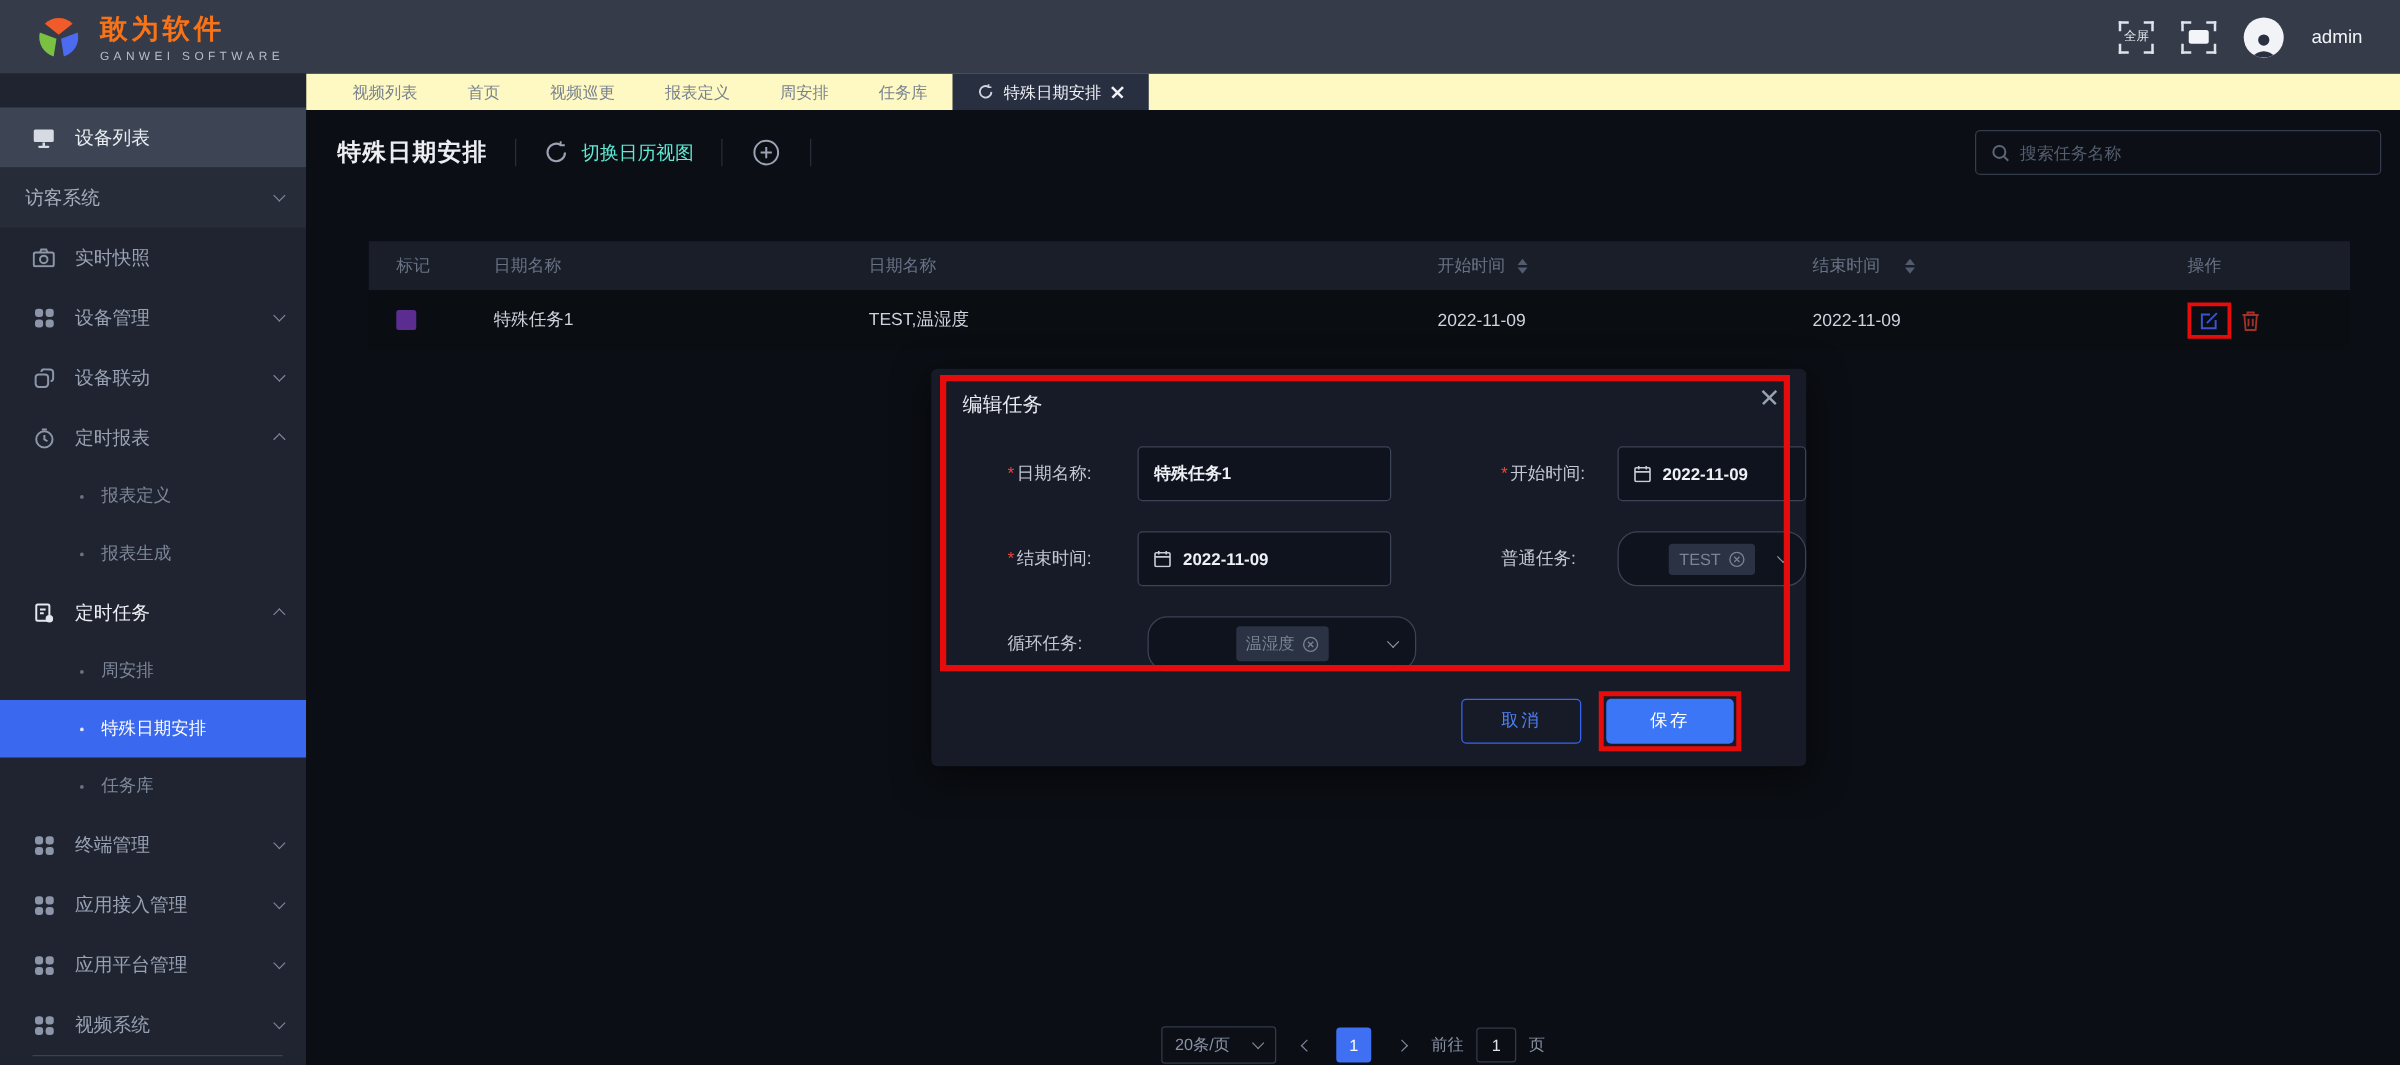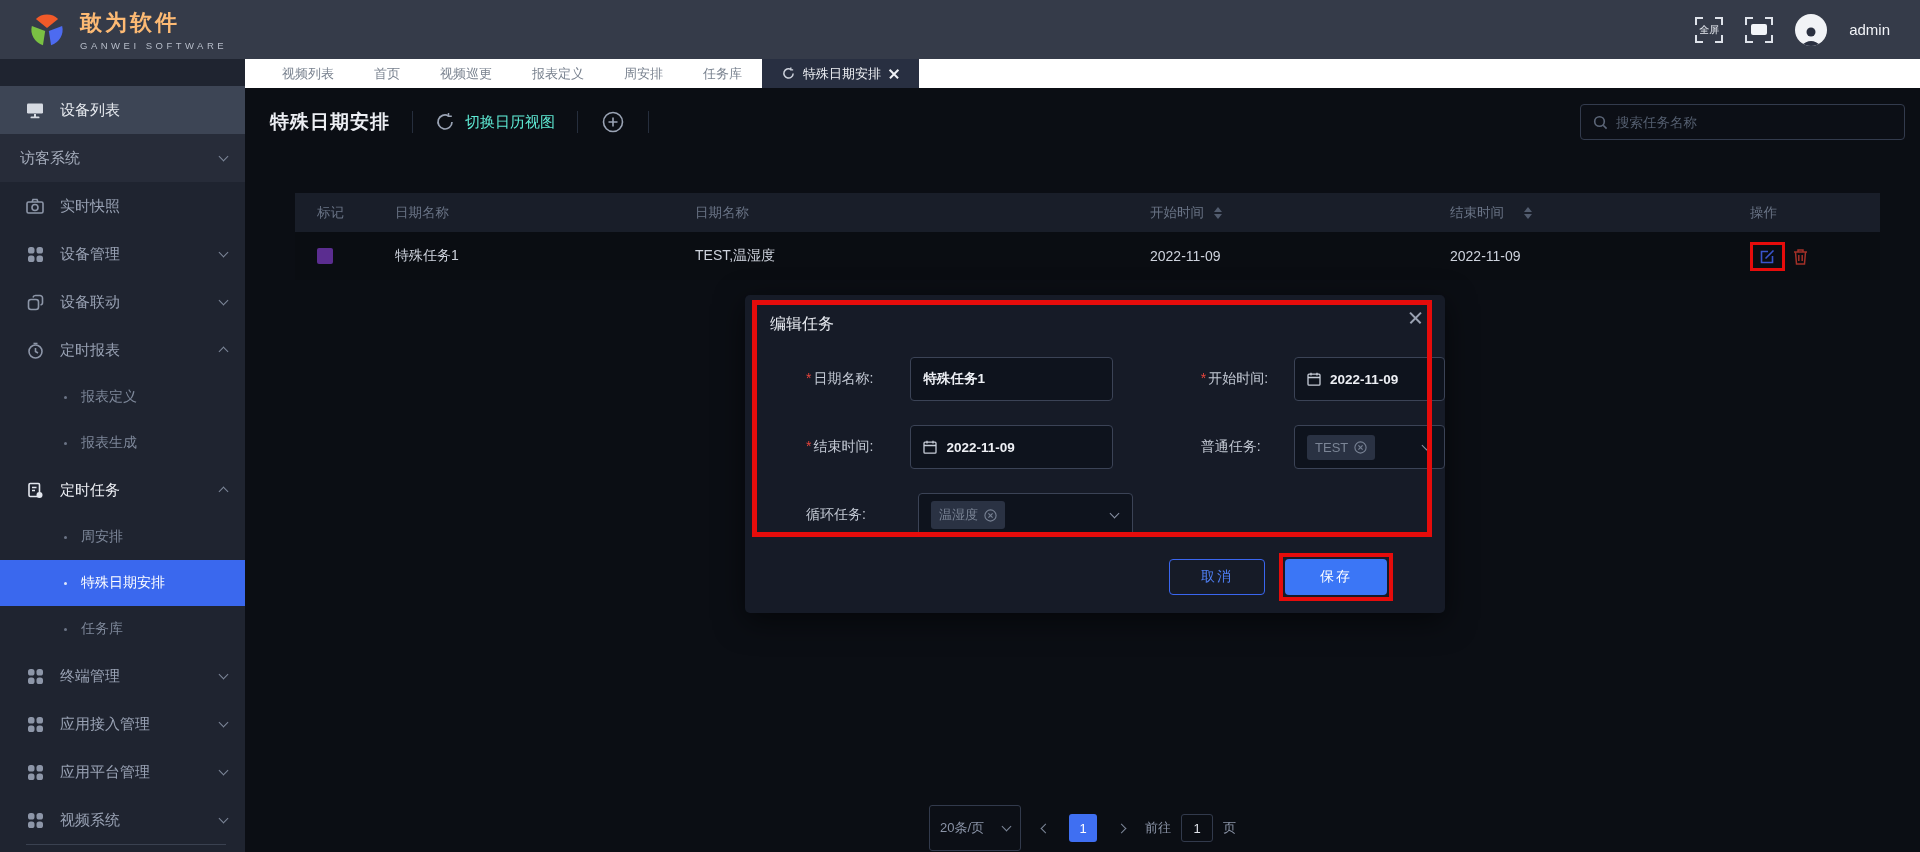--- a/index.html
+++ b/index.html
@@ -4,21 +4,21 @@
 <style>
   * { margin:0; padding:0; box-sizing:border-box; }
   html,body { width:1920px; height:852px; overflow:hidden; background:#0b0e14;
     font-family:"Liberation Sans","DejaVu Sans",sans-serif; }
   .app { width:1920px; height:852px; display:flex; flex-direction:column; }
 
   
   .header { height:59px; background:#353b49; display:flex; align-items:center;
     justify-content:space-between; padding:0 30px 0 28px; flex:0 0 auto; }
   .brand { display:flex; align-items:center; gap:14px; }
-  .brand-text .cn { color:#fdba74; font-size:22px; font-weight:bold; letter-spacing:3px; }
+  .brand-text .cn { color:#f97316; font-size:22px; font-weight:bold; letter-spacing:3px; }
   .brand-text .en { color:#b7bdc9; font-size:9.5px; letter-spacing:3.5px; margin-top:2px; }
   .header-right { display:flex; align-items:center; gap:22px; }
   .corner-box { position:relative; width:28px; height:26px; display:flex;
     align-items:center; justify-content:center; cursor:pointer; }
   .corner-box i { position:absolute; width:8px; height:8px; border:2px solid #dfe3ea; }
   .corner-box i.tl { top:0; left:0; border-right:none; border-bottom:none; }
   .corner-box i.tr { top:0; right:0; border-left:none; border-bottom:none; }
   .corner-box i.bl { bottom:0; left:0; border-right:none; border-top:none; }
   .corner-box i.br { bottom:0; right:0; border-left:none; border-top:none; }
   .corner-box .fs-label { color:#e6e9ef; font-size:10px; line-height:10px; }
@@ -49,21 +49,21 @@
   .s-sub.active .dot { background:#dfe6fb; }
   .chev { display:inline-block; width:7px; height:7px;
     border-right:1.6px solid currentColor; border-bottom:1.6px solid currentColor;
     transform:rotate(45deg); margin-top:-3px; color:#7d8799; }
   .chev.up { transform:rotate(225deg); margin-top:3px; }
   .sidebar .bottom-line { border-bottom:1px solid #3a4150; margin:0 0 0 26px; width:200px; }
 
   
   .main { flex:1; display:flex; flex-direction:column; position:relative; min-width:0;
     background:#0b0e14; }
-  .tabbar { height:29px; background:#ffffff; display:flex; align-items:stretch;
+  .tabbar { height:29px; background:#fef9c3; display:flex; align-items:stretch;
     padding-left:17px; flex:0 0 auto; }
   .tab { display:flex; align-items:center; padding:0 20px; color:#79828f; font-size:13px;
     cursor:pointer; gap:8px; white-space:nowrap; }
   .tab.active { background:#282f41; color:#f0f2f6; }
   .x-icon { position:relative; width:10px; height:10px; display:inline-block; cursor:pointer; }
   .x-icon::before,.x-icon::after { content:""; position:absolute; left:-1px; top:4px;
     width:12px; height:1.5px; background:currentColor; }
   .x-icon::before { transform:rotate(45deg); } .x-icon::after { transform:rotate(-45deg); }
 
   .content { flex:1; position:relative; }
@@ -109,36 +109,36 @@
   .m-close::before,.m-close::after { width:15px; }
   .m-fields { padding:22px 0 0 33px; display:flex; flex-direction:column; gap:24px; }
   .f-row { display:flex; align-items:center; height:44px;margin-left:28px; }
   .f-label { width:112px; color:#c3c9d4; font-size:14px; white-space:nowrap; }
   .f-label .star { color:#e8453c; margin-right:2px; }
   .f-label2 { width:100px; margin-left:88px; }
   .f-input { height:44px; border:1px solid #3b4356; border-radius:4px; background:#0e131d;
     display:flex; align-items:center; padding:0 12px; gap:9px; color:#eef0f5; }
   .f-input .val { font-size:13.5px; font-weight:bold; color:#eef0f5; }
   .w1 { width:215px; } .w2 { width:160px; }
-  .f-select { justify-content:flex-start; position:relative; cursor:pointer; }
+  .f-select { justify-content:center; position:relative; cursor:pointer;border-radius:16px; }
   .f-select .chev { position:absolute; right:14px; color:#8a93a6; }
   .tag { background:#2a3243; border-radius:3px; padding:5px 8px; display:flex;
     align-items:center; gap:6px; color:#7b8596; font-size:13px; }
   .m-footer { position:absolute; right:52px; bottom:12px; display:flex; align-items:center;
     gap:14px; }
   .btn { height:36px; min-width:96px; border-radius:4px; font-size:14px; display:flex;
     align-items:center; justify-content:center; cursor:pointer; letter-spacing:2px; }
   .btn.cancel { border:1px solid #3a66ef; color:#4f80f6; background:transparent; }
   .btn.save { background:#3b76f6; color:#ffffff; min-width:102px; }
   .save-red-box { border:4px solid #e60c0b; padding:2px; }
 
   
   .pagination { position:absolute; left:0; right:0; bottom:1px; display:flex;
     align-items:center; justify-content:center; gap:10px; color:#8a93a6; font-size:13px; }
-  .pg-size { width:92px; height:46px; border:1px solid #323a4c; border-radius:3px;
+  .pg-size { width:92px; height:30px; border:1px solid #323a4c; border-radius:3px;
     display:flex; align-items:center; justify-content:space-between; padding:0 10px;
     cursor:pointer; background:#0c0f16; }
   .pg-arrow { width:28px; height:28px; display:flex; align-items:center; justify-content:center;
     cursor:pointer; color:#707a8c; }
   .pg-arrow .chev { margin:0; }
   .chev.left  { transform:rotate(135deg); }
   .chev.right { transform:rotate(-45deg); }
   .pg-cur { width:28px; height:28px; background:#3f6ff2; color:#fff; border-radius:3px;
     display:flex; align-items:center; justify-content:center; font-size:13px; cursor:pointer; }
   .pg-goto-input { width:32px; height:28px; border:1px solid #323a4c; border-radius:3px;

